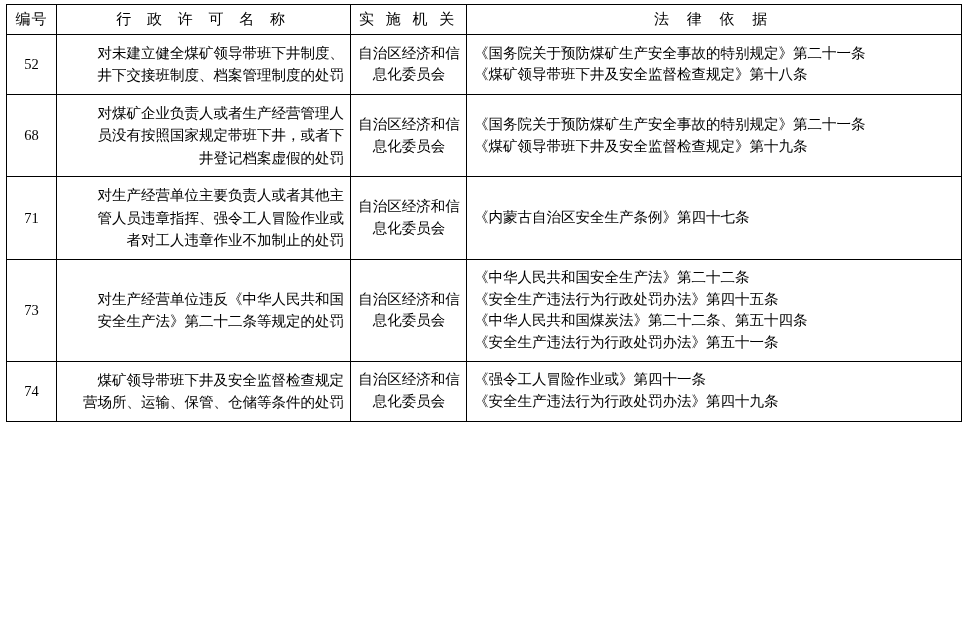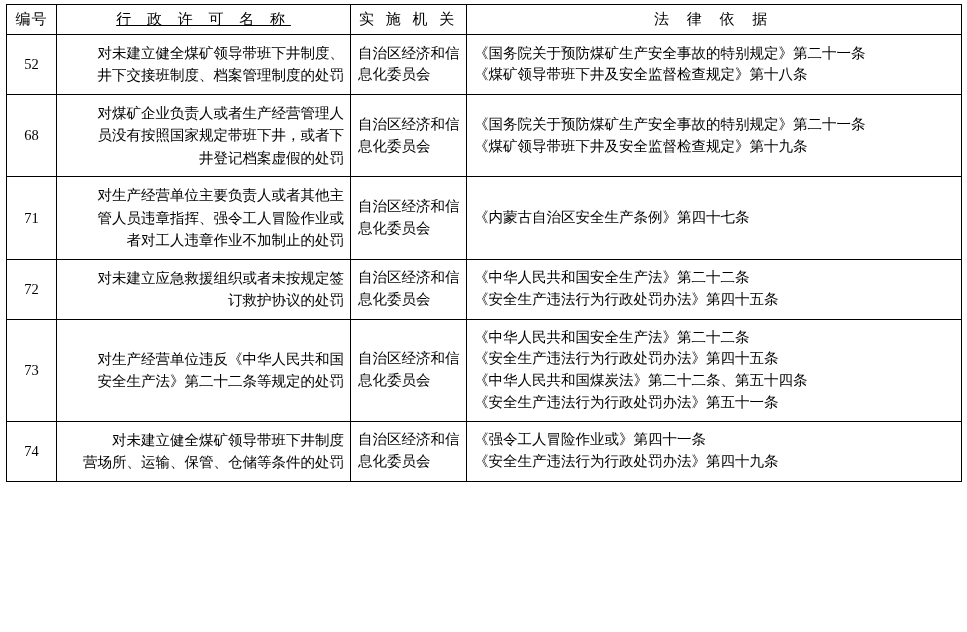--- a/index.html
+++ b/index.html
@@ -37,40 +37,40 @@
     font-size: 15px;
     letter-spacing: 0.5px;
     padding: 0 2px;
   }
   .col-no    { width: 50px; }
   .col-name  { width: 294px; }
   .col-org   { width: 116px; }
   .col-basis { width: 495px; }
 
   thead .h-no    { letter-spacing: 1px; }
-  thead .h-name  { letter-spacing: 6px; text-decoration: underline; }
+  thead .h-name  { letter-spacing: 6px; }
   thead .h-org   { letter-spacing: 4px; }
   thead .h-basis { letter-spacing: 7px; }
 
   
   tbody td {
     font-size: 14.5px;
     line-height: 1.55;
     padding: 7px 6px 7px 7px;
   }
   tbody td.c-no {
     text-align: center;
     padding: 0;
     font-size: 14.5px;
   }
   tbody td.c-name {
     text-align: right;
   }
   tbody td.c-org {
-    text-align: left;
+    text-align: center;
     padding-left: 7px;
     line-height: 1.5;
   }
   tbody td.c-basis {
     text-align: left;
     line-height: 1.5;
   }
   .line { display: block; white-space: nowrap; }
   .basis-line { display: block; white-space: nowrap; font-size: 14.5px; }
 </style>
@@ -134,55 +134,40 @@
           </td>
           <td class="c-org">
             <span class="line">自治区经济和信</span>
             <span class="line">息化委员会</span>
           </td>
           <td class="c-basis">
             <span class="basis-line">《内蒙古自治区安全生产条例》第四十七条</span>
           </td>
         </tr>
         <tr>
-          <td class="c-no">72</td>
-          <td class="c-name">
-            <span class="line">对未建立应急救援组织或者未按规定签</span>
-            <span class="line">订救护协议的处罚</span>
-          </td>
-          <td class="c-org">
-            <span class="line">自治区经济和信</span>
-            <span class="line">息化委员会</span>
-          </td>
-          <td class="c-basis">
-            <span class="basis-line">《中华人民共和国安全生产法》第二十二条</span>
-            <span class="basis-line">《安全生产违法行为行政处罚办法》第四十五条</span>
-          </td>
-        </tr>
-        <tr>
           <td class="c-no">73</td>
           <td class="c-name">
             <span class="line">对生产经营单位违反《中华人民共和国</span>
             <span class="line">安全生产法》第二十二条等规定的处罚</span>
           </td>
           <td class="c-org">
             <span class="line">自治区经济和信</span>
             <span class="line">息化委员会</span>
           </td>
           <td class="c-basis">
             <span class="basis-line">《中华人民共和国安全生产法》第二十二条</span>
             <span class="basis-line">《安全生产违法行为行政处罚办法》第四十五条</span>
             <span class="basis-line">《中华人民共和国煤炭法》第二十二条、第五十四条</span>
             <span class="basis-line">《安全生产违法行为行政处罚办法》第五十一条</span>
           </td>
         </tr>
         <tr>
           <td class="c-no">74</td>
           <td class="c-name">
-            <span class="line">对未建立健全煤矿领导带班下井制度</span>
+            <span class="line">煤矿领导带班下井及安全监督检查规定</span>
             <span class="line">营场所、运输、保管、仓储等条件的处罚</span>
           </td>
           <td class="c-org">
             <span class="line">自治区经济和信</span>
             <span class="line">息化委员会</span>
           </td>
           <td class="c-basis">
             <span class="basis-line">《强令工人冒险作业或》第四十一条</span>
             <span class="basis-line">《安全生产违法行为行政处罚办法》第四十九条</span>
           </td>

